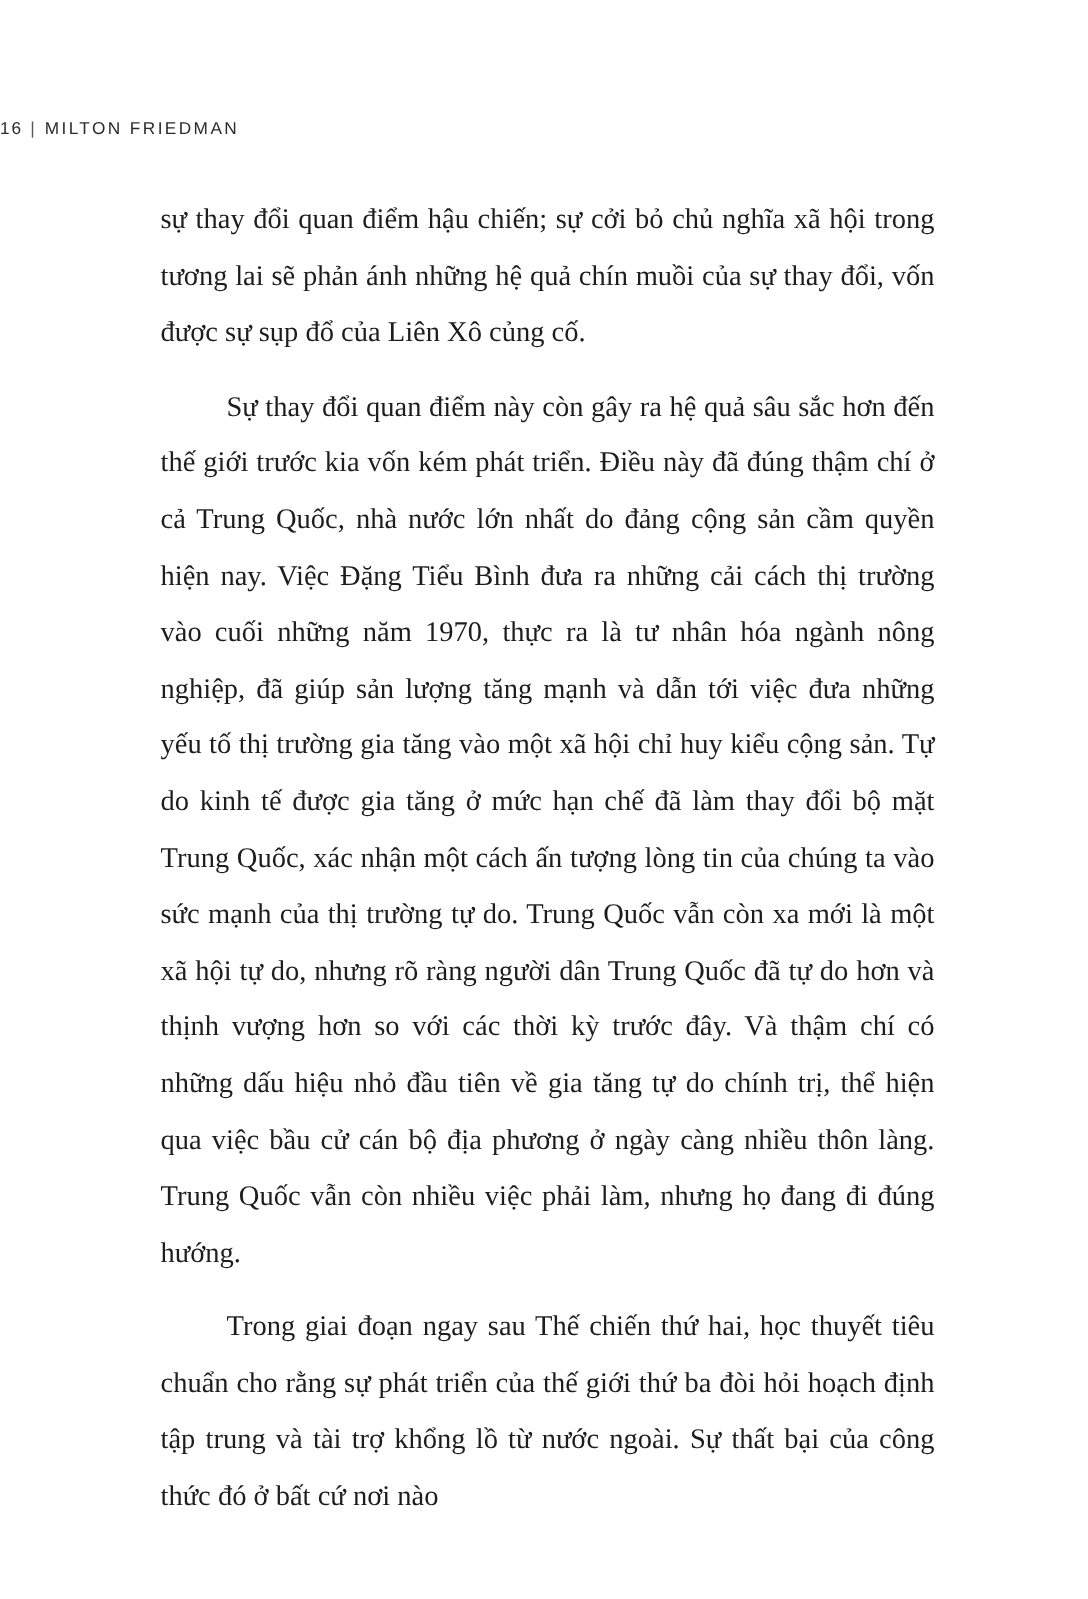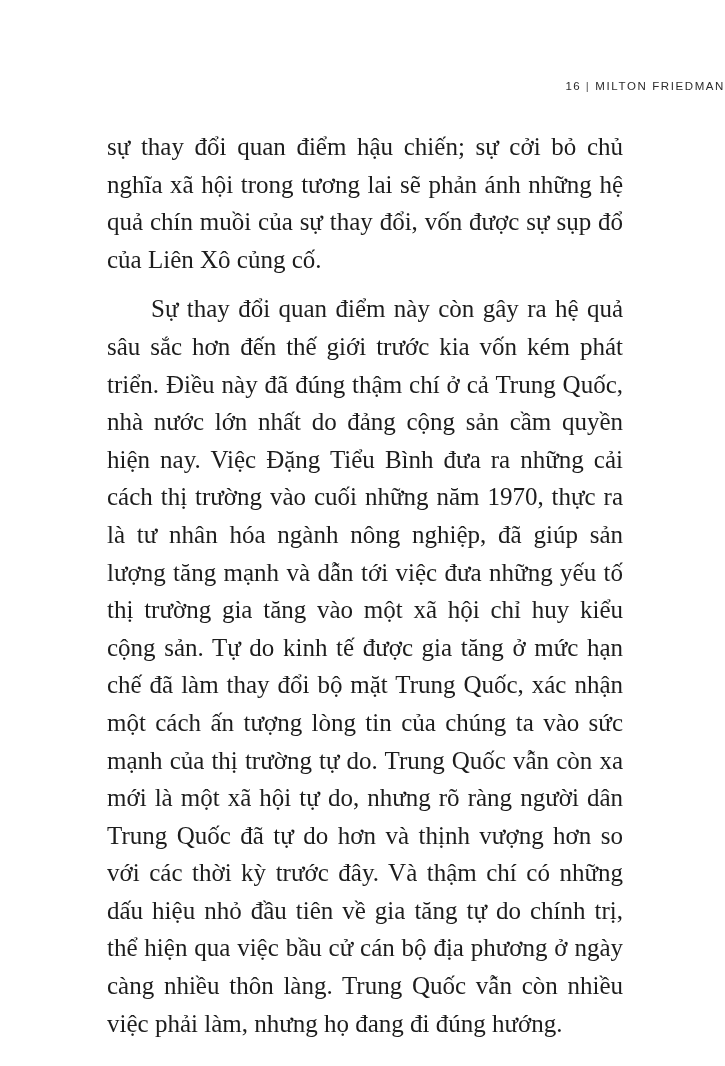--- a/index.html
+++ b/index.html
@@ -18,21 +18,21 @@
     position: relative;
     width: 725px;
     height: 1066px;
     box-sizing: border-box;
   }
   .running-head {
     position: absolute;
     top: 80px;
     left: 0;
     width: 725px;
-    text-align: right;
+    text-align: left;
     font-family: "Liberation Sans", "DejaVu Sans", sans-serif;
     font-size: 11.5px;
     letter-spacing: 1.6px;
     color: #2b2b2b;
     white-space: nowrap;
   }
   .running-head .folio {
     letter-spacing: 1.2px;
   }
   .running-head .sep {
@@ -40,21 +40,21 @@
     color: #555;
   }
   .text-block {
     position: absolute;
     top: 128px;
     left: 107px;
     width: 516px;
   }
   p.para {
     margin: 0;
-    font-size: 25px;
+    font-size: 19px;
     line-height: 37.6px;
     text-align: justify;
     text-justify: inter-word;
     color: #1d1d1d;
     hyphens: none;
   }
   p.para.indent {
     text-indent: 44px;
   }
   p.para + p.para {
@@ -66,15 +66,16 @@
 
 <div class="page">
 
   <div class="running-head">
     <span class="folio">16</span><span class="sep">|</span><span class="author">MILTON FRIEDMAN</span>
   </div>
 
   <div class="text-block">
     <p class="para">sự thay đổi quan điểm hậu chiến; sự cởi bỏ chủ nghĩa xã hội trong tương lai sẽ phản ánh những hệ quả chín muồi của sự thay đổi, vốn được sự sụp đổ của Liên Xô củng cố.</p>
     <p class="para indent">Sự thay đổi quan điểm này còn gây ra hệ quả sâu sắc hơn đến thế giới trước kia vốn kém phát triển. Điều này đã đúng thậm chí ở cả Trung Quốc, nhà nước lớn nhất do đảng cộng sản cầm quyền hiện nay. Việc Đặng Tiểu Bình đưa ra những cải cách thị trường vào cuối những năm 1970, thực ra là tư nhân hóa ngành nông nghiệp, đã giúp sản lượng tăng mạnh và dẫn tới việc đưa những yếu tố thị trường gia tăng vào một xã hội chỉ huy kiểu cộng sản. Tự do kinh tế được gia tăng ở mức hạn chế đã làm thay đổi bộ mặt Trung Quốc, xác nhận một cách ấn tượng lòng tin của chúng ta vào sức mạnh của thị trường tự do. Trung Quốc vẫn còn xa mới là một xã hội tự do, nhưng rõ ràng người dân Trung Quốc đã tự do hơn và thịnh vượng hơn so với các thời kỳ trước đây. Và thậm chí có những dấu hiệu nhỏ đầu tiên về gia tăng tự do chính trị, thể hiện qua việc bầu cử cán bộ địa phương ở ngày càng nhiều thôn làng. Trung Quốc vẫn còn nhiều việc phải làm, nhưng họ đang đi đúng hướng.</p>
+    <p class="para indent">Trong giai đoạn ngay sau Thế chiến thứ hai, học thuyết tiêu chuẩn cho rằng sự phát triển của thế giới thứ ba đòi hỏi hoạch định tập trung và tài trợ khổng lồ từ nước ngoài. Sự thất bại của công thức đó ở bất cứ nơi nào</p>
   </div>
 
 </div>
 
 </body></html>

